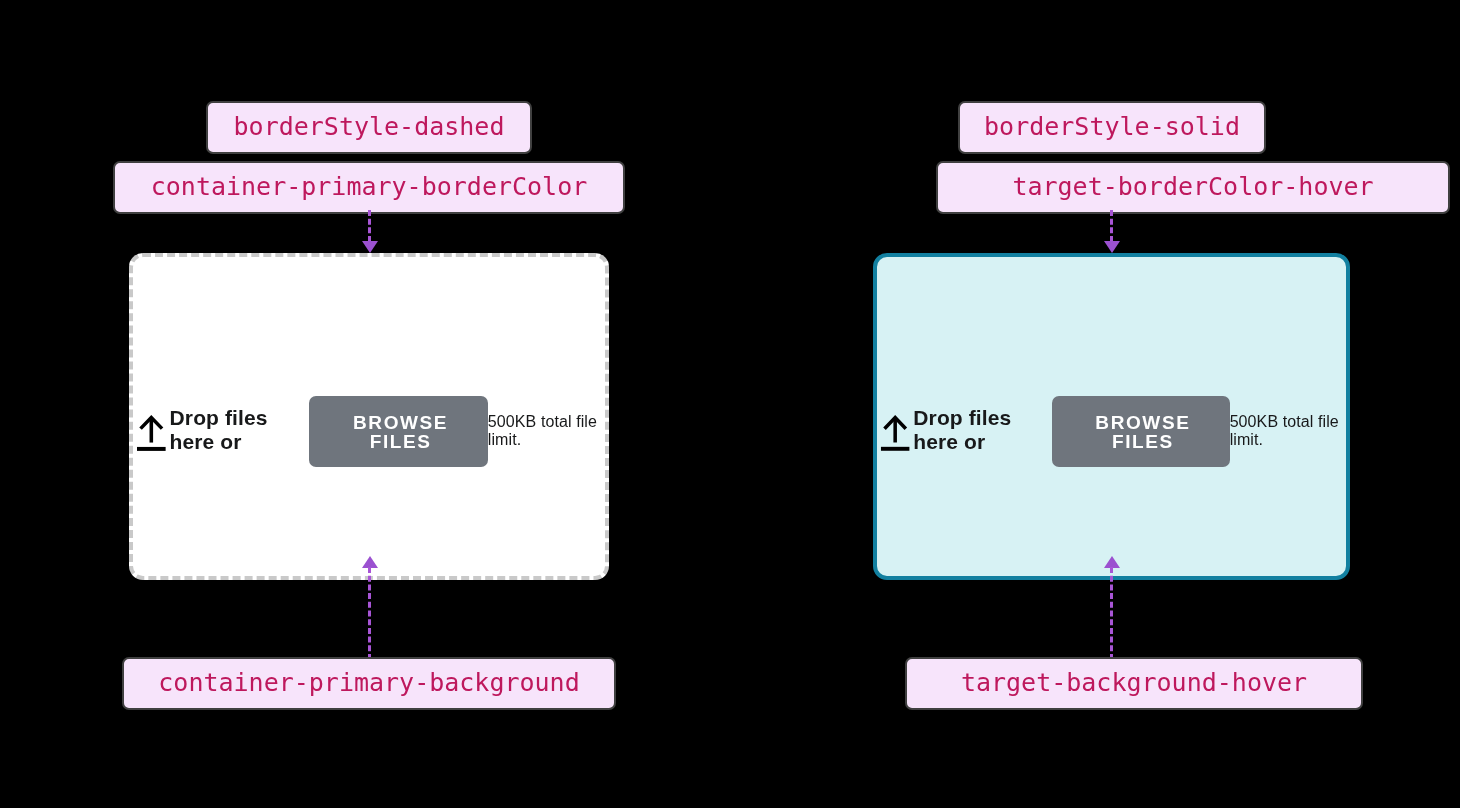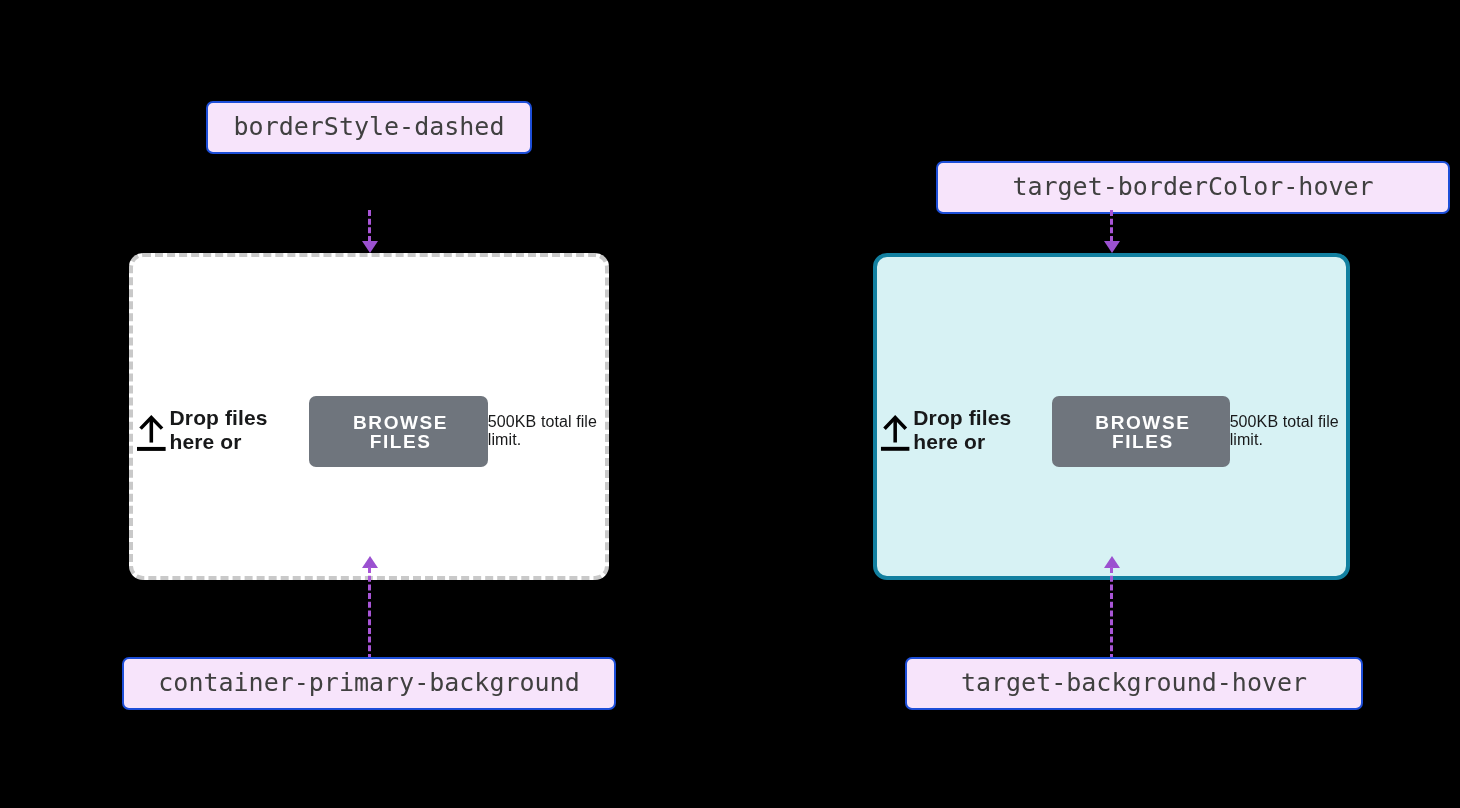--- a/index.html
+++ b/index.html
@@ -17,23 +17,23 @@
     position: relative;
     width: 1460px;
     height: 808px;
     background: #000000;
   }
 
   
   .token-chip {
     position: absolute;
     background: #f7e4fb;
-    border: 2px solid #1d4ed8;
+    border: 2px solid #404040;
     border-radius: 7px;
-    color: #404040;
+    color: #be185d;
     font-family: "DejaVu Sans Mono", "Liberation Mono", monospace;
     font-size: 25px;
     line-height: 1;
     letter-spacing: 0px;
     padding: 11px 14px 13px 14px;
     white-space: nowrap;
     text-align: center;
   }
 
   
@@ -114,20 +114,21 @@
     letter-spacing: 0.1px;
   }
 </style>
 </head>
 <body>
 
 <div class="canvas">
 
   <div class="token-chip" style="left:206px; top:101px; width:326px;">borderStyle-dashed</div>
 
+  <div class="token-chip" style="left:113px; top:161px; width:512px;">container-primary-borderColor</div>
 
   <div class="connector down" style="left:359px; top:210px; height:44px;">
     <div class="stem" style="top:0; height:32px;"></div>
     <div class="head" style="top:31px;"></div>
   </div>
 
   <div class="dropzone primary" style="left:129px; top:253px; width:480px; height:327px;">
 
     <svg class="upload-icon" viewBox="0 0 46 48" aria-hidden="true">
       <path d="M23 5 L23 36" stroke="#000000" stroke-width="4.5" stroke-linecap="butt"></path>
@@ -142,20 +143,21 @@
     <div class="limit-text">500KB total file limit.</div>
   </div>
 
   <div class="connector up" style="left:359px; top:556px; height:104px;">
     <div class="head" style="top:0;"></div>
     <div class="stem" style="top:11px; height:93px;"></div>
   </div>
 
   <div class="token-chip" style="left:122px; top:657px; width:494px;">container-primary-background</div>
 
+  <div class="token-chip" style="left:958px; top:101px; width:308px;">borderStyle-solid</div>
 
   <div class="token-chip" style="left:936px; top:161px; width:514px;">target-borderColor-hover</div>
 
   <div class="connector down" style="left:1101px; top:210px; height:44px;">
     <div class="stem" style="top:0; height:32px;"></div>
     <div class="head" style="top:31px;"></div>
   </div>
 
   <div class="dropzone hover" style="left:873px; top:253px; width:477px; height:327px;">
 

